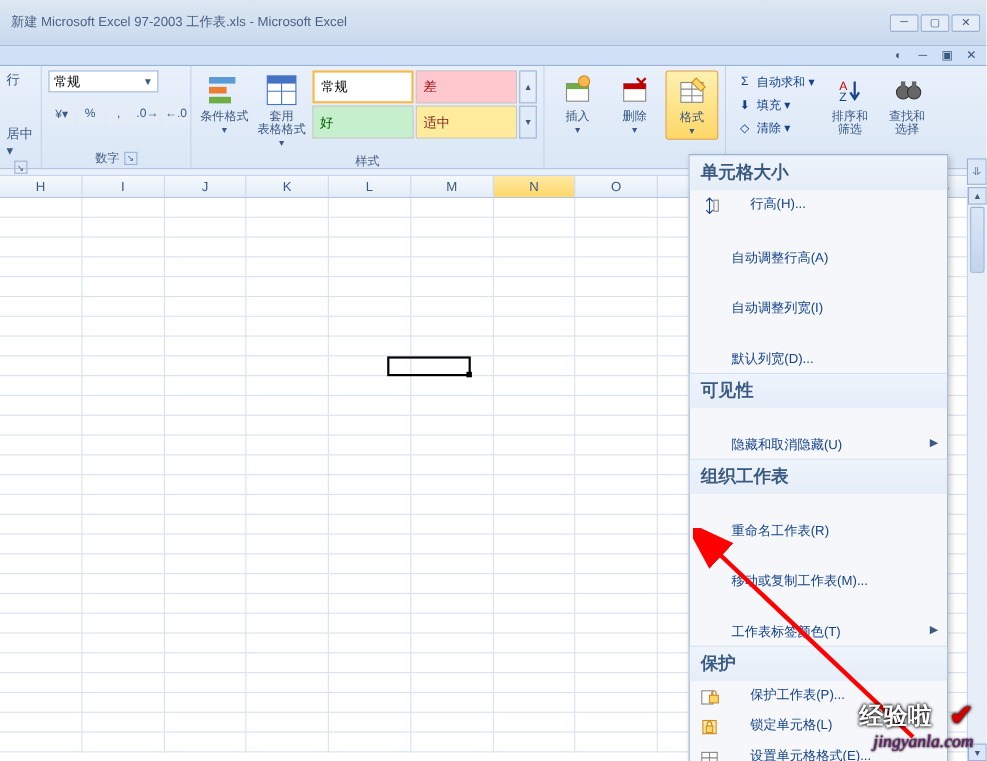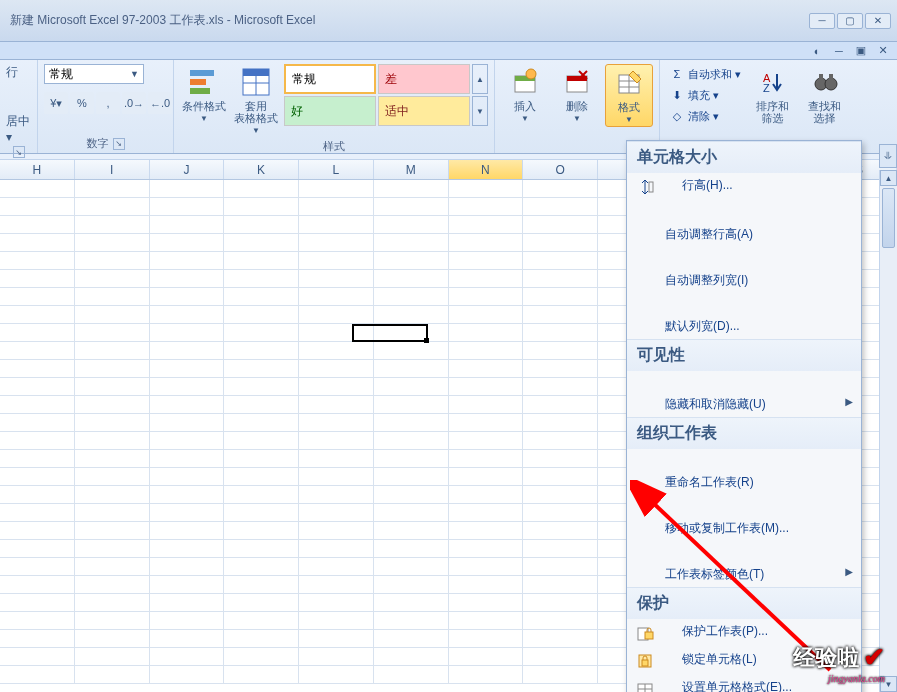--- a/index.html
+++ b/index.html
@@ -74,23 +74,23 @@
 .vscroll { position:absolute; right:0; top:170px; bottom:0; width:18px; background:#e8eef7; border-left:1px solid #c2d4ec;}
 .vscroll .thumb { position:absolute; top:18px; left:2px; right:2px; height:60px; background:linear-gradient(#dbe7f6,#c2d4ec); border:1px solid #9ab3d5; border-radius:2px;}
 .vscroll .arr { position:absolute; left:0; right:0; height:16px; background:#dbe7f6; border:1px solid #9ab3d5; display:flex; align-items:center; justify-content:center; font-size:8px; color:#3b5a82;}
 .exp-btn { position:absolute; right:0; top:144px; width:18px; height:24px; background:#dbe7f6; border:1px solid #9ab3d5; display:flex; align-items:center; justify-content:center; font-size:10px; color:#3b5a82;}
 
 
 .arrow-anno { position:absolute; pointer-events:none;}
 
 
 .watermark { position:absolute; right:12px; bottom:8px; text-align:right; font-family:"Microsoft YaHei"; }
-.watermark .w1 { font-size:22px; font-weight:bold; color:#fff; text-shadow:0 0 3px #000,0 0 3px #000; display:flex; align-items:center; justify-content:flex-end; gap:4px;padding-left:36px;}
+.watermark .w1 { font-size:22px; font-weight:bold; color:#fff; text-shadow:0 0 3px #000,0 0 3px #000; display:flex; align-items:center; justify-content:flex-end; gap:16px;padding-left:36px;}
 .watermark .chk { color:#d40000; font-size:26px;}
-.watermark .w2 { font-size:10px; font-style:italic; color:#ec4899; text-shadow:0 0 2px #000,0 0 2px #000;}
+.watermark .w2 { font-size:16px; font-style:italic; color:#701a75; text-shadow:0 0 2px #000,0 0 2px #000;}
 
 svg { display:block;}
 </style>
 </head>
 <body>
 
 <div class="titlebar">
   <div class="title">新建 Microsoft Excel 97-2003 工作表.xls - Microsoft Excel</div>
   <div class="win-btns">
     <div class="win-btn">─</div>

